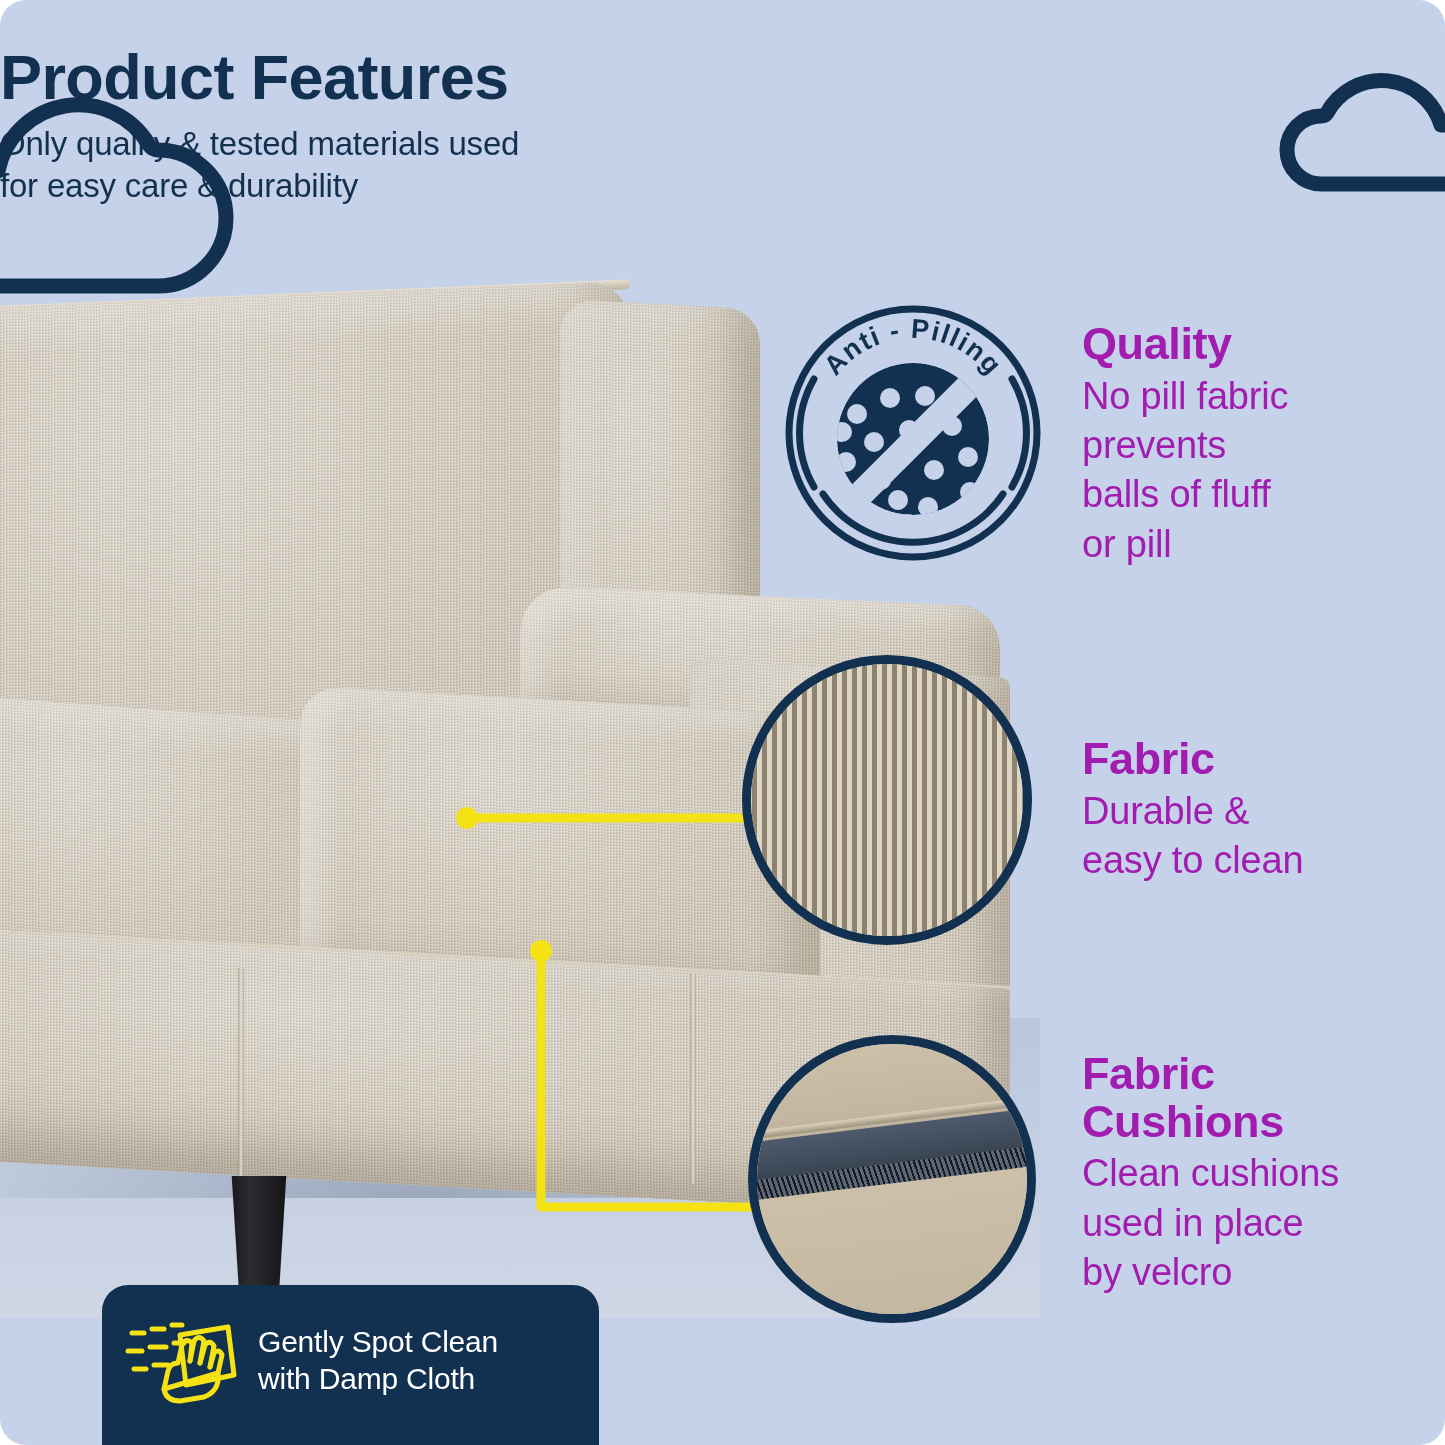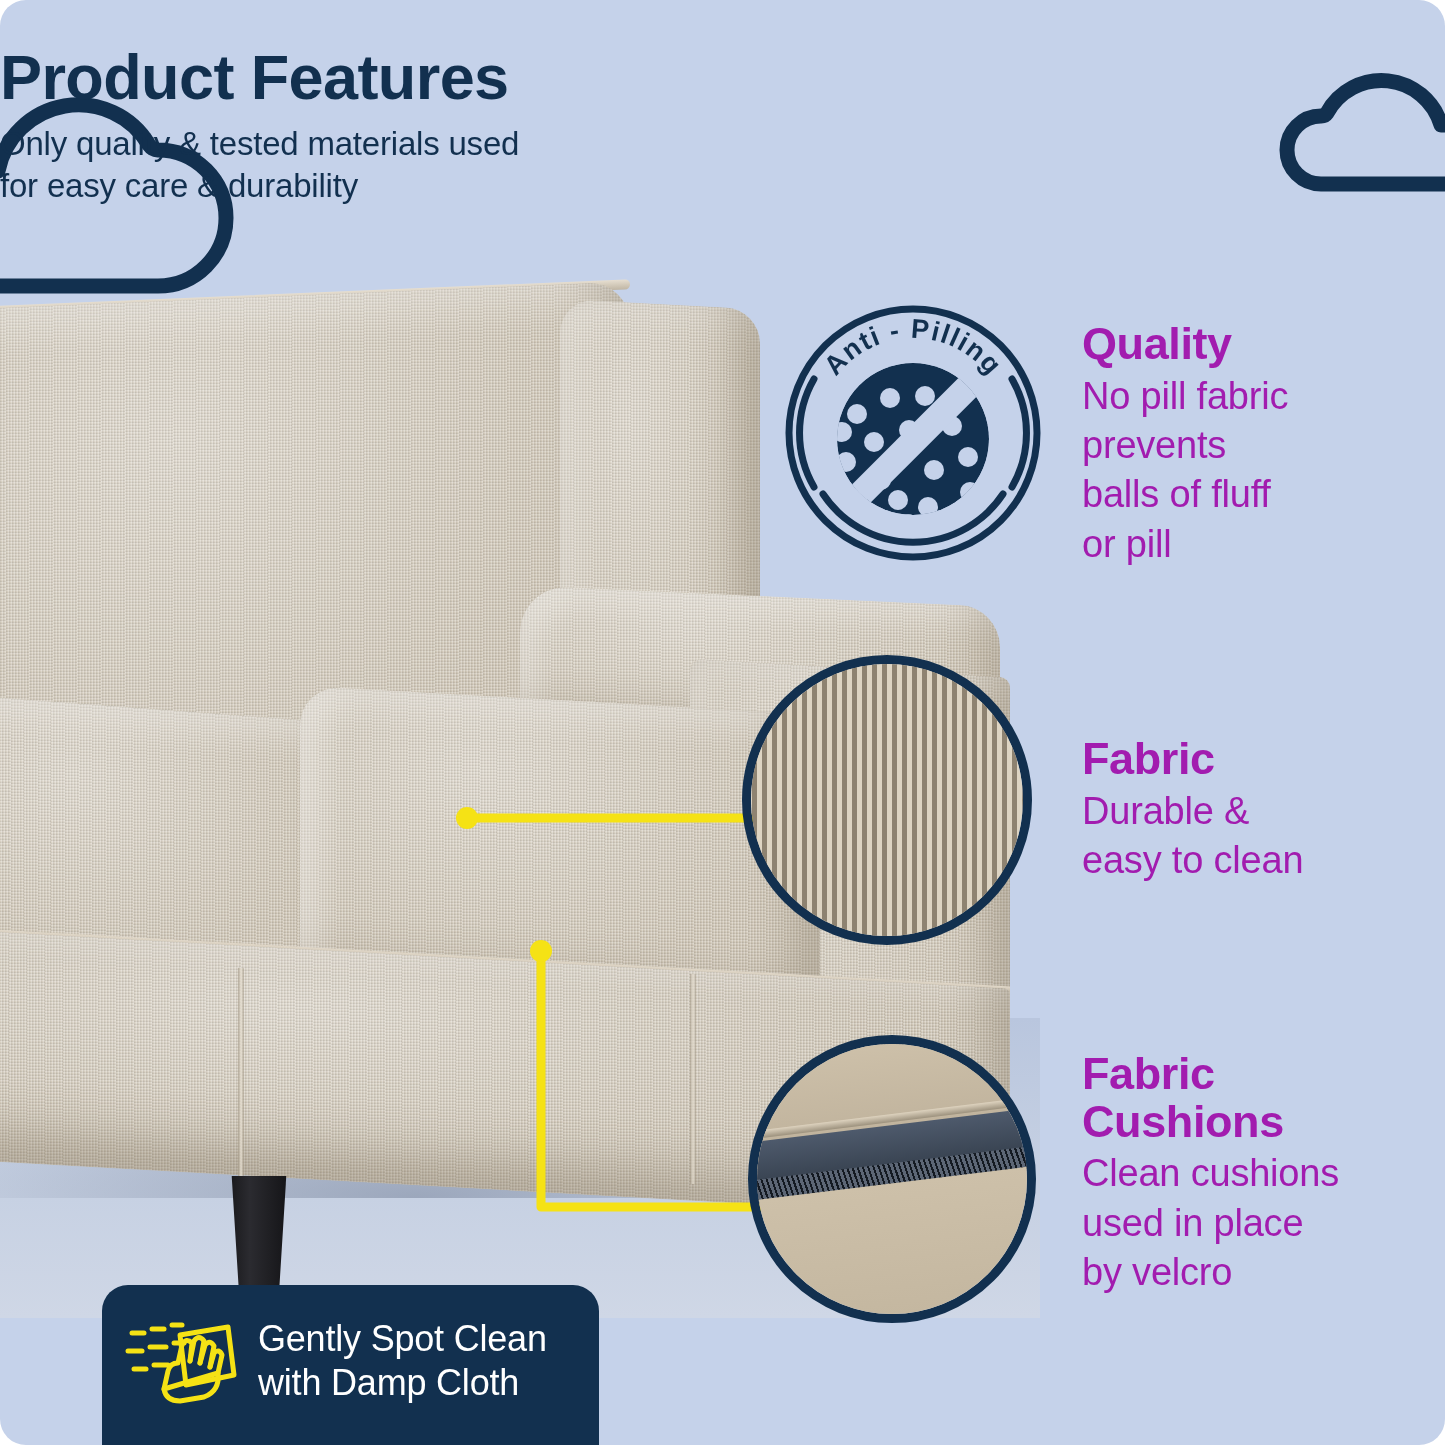--- a/index.html
+++ b/index.html
@@ -242,21 +242,21 @@
     background: #12304f;
     border-radius: 26px 26px 0 0;
     display: flex;
     align-items: center;
     padding: 0 22px 8px 22px;
     gap: 16px;
   }
   #care-icon { flex: 0 0 auto; width: 118px; height: 96px; }
   #care-label {
     color: #ffffff;
-    font-size: 36px;
+    font-size: 30px;
     font-weight: 500;
     line-height: 1.22;
     letter-spacing: -0.2px;
   }
 </style>
 </head>
 <body>
 
 <div id="canvas">
 

